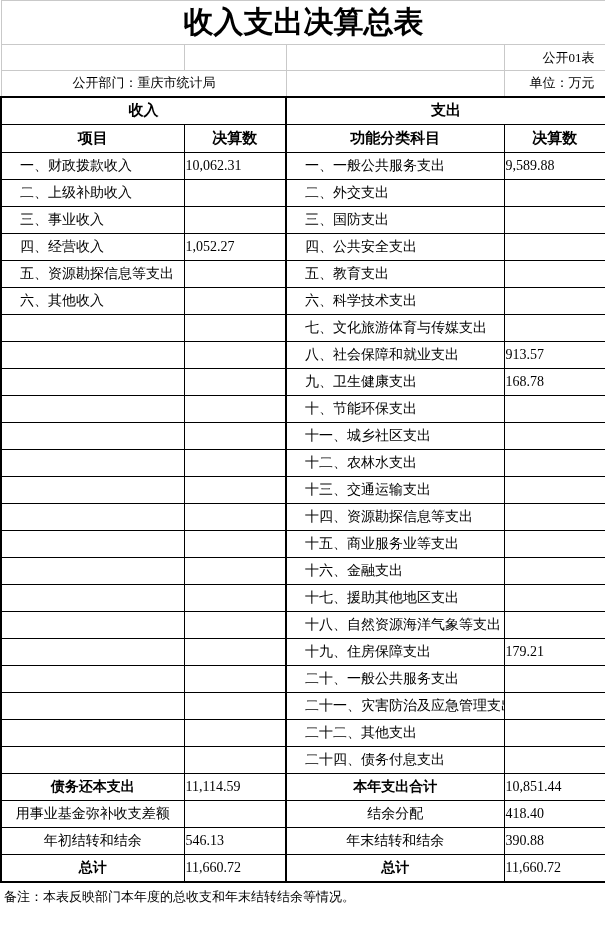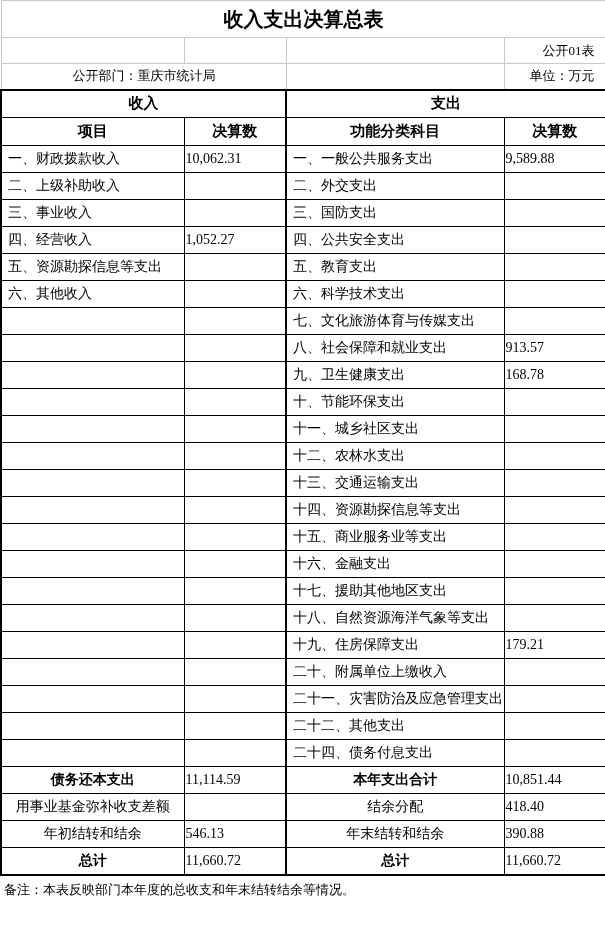--- a/index.html
+++ b/index.html
@@ -15,30 +15,30 @@
   tr.r-title{height:37px;}
   tr.r-meta{height:26px;}
   tr.r-sec{height:28px;}
   tr.r-col{height:28px;}
   tr.r-data{height:27px;}
   tr.r-tot{height:27px;}
   tr.r-note{height:29px;}
 
   
   td.g{border:1px solid #c9c9c9;font-size:13px;}
-  td.ttl{font-size:20px;font-weight:bold;text-align:center;}
+  td.ttl{font-size:30px;font-weight:bold;text-align:center;}
 
   
   td.blk{border:1px solid #000;}
   td.bl2{border-left-width:2px;}
   td.br2{border-right-width:2px;}
   td.bt2{border-top-width:2px;}
   td.bb2{border-bottom-width:2px;}
 
-  td.lbl{text-align:left;padding-left:6px;}
+  td.lbl{text-align:left;padding-left:18px;}
   td.val{text-align:left;padding-right:7px;}
   td.ctr{text-align:center;}
   .bold{font-weight:bold;}
   td.sec{font-size:15px;}
   td.colhdr{font-size:15px;}
   td.note{text-align:left;padding-left:3px;font-size:13px;border:none;}
   td.meta-l{text-align:center;padding-left:2px;}
   td.meta-r{text-align:right;padding-right:11px;}
 </style>
 </head>
@@ -195,21 +195,21 @@
   </tr>
         <tr class="r-data">
     <td class="blk lbl bl2"></td>
     <td class="blk val br2"></td>
     <td class="blk lbl">十九、住房保障支出</td>
     <td class="blk val br2">179.21</td>
   </tr>
         <tr class="r-data">
     <td class="blk lbl bl2"></td>
     <td class="blk val br2"></td>
-    <td class="blk lbl">二十、附属单位上缴收入</td>
+    <td class="blk lbl">二十、一般公共服务支出</td>
     <td class="blk val br2"></td>
   </tr>
         <tr class="r-data">
     <td class="blk lbl bl2"></td>
     <td class="blk val br2"></td>
     <td class="blk lbl">二十一、灾害防治及应急管理支出</td>
     <td class="blk val br2"></td>
   </tr>
         <tr class="r-data">
     <td class="blk lbl bl2"></td>

